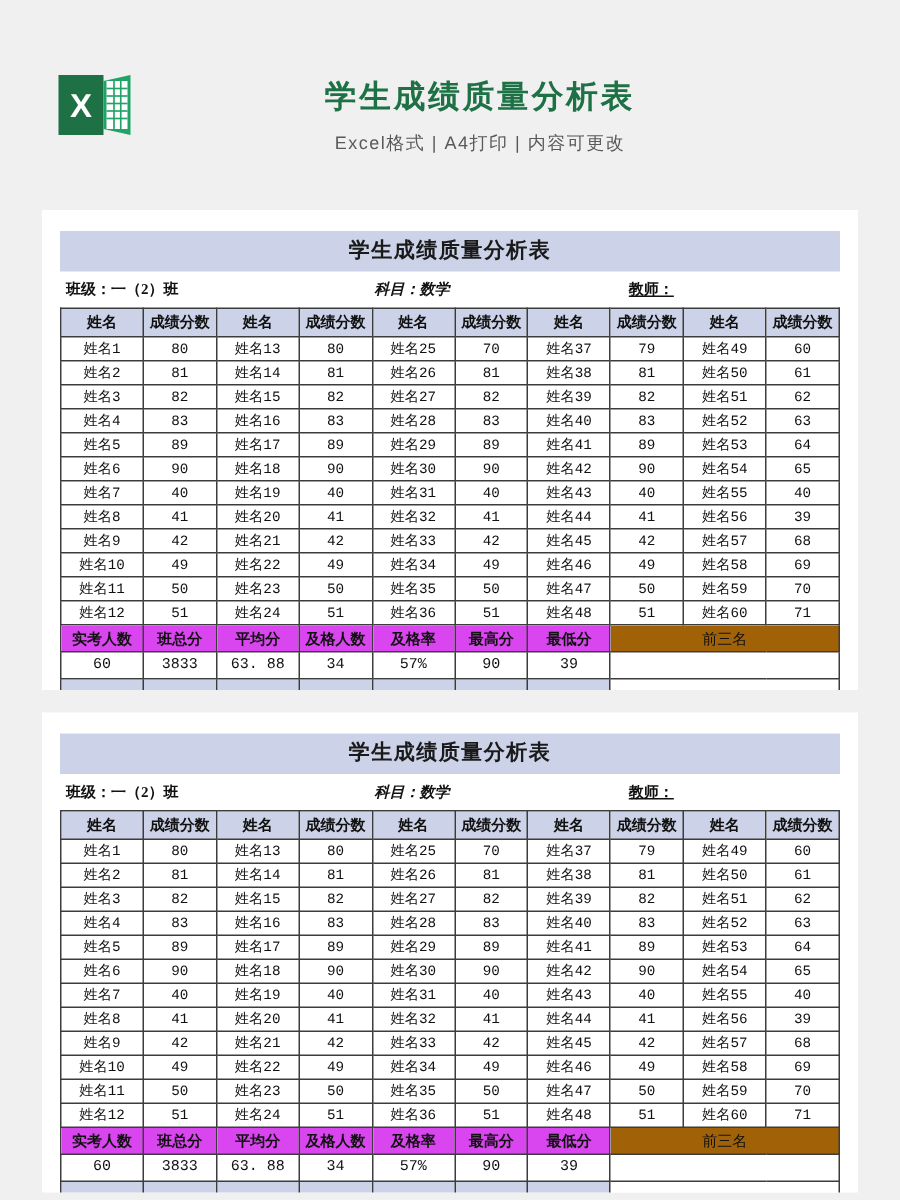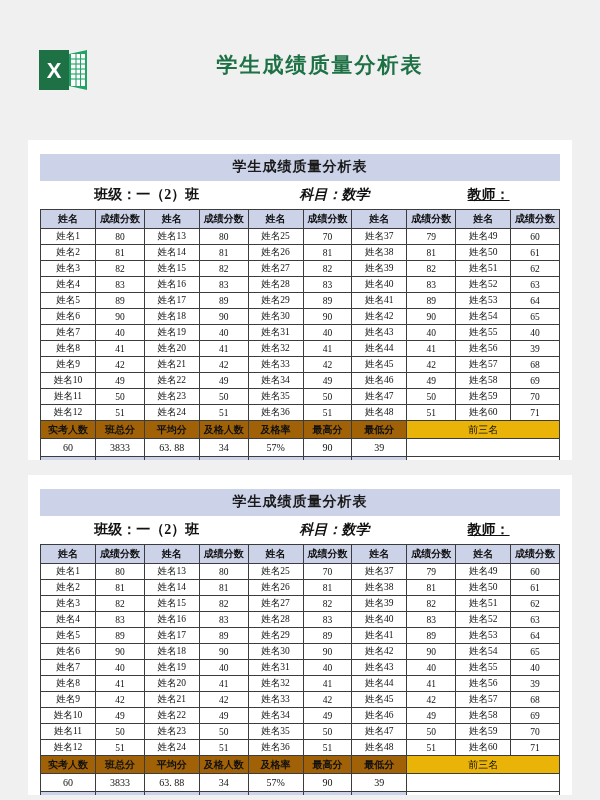--- a/index.html
+++ b/index.html
@@ -73,37 +73,36 @@
     font-size: 14px;
     font-weight: bold;
     color: #1a1a1a;
     padding: 4px 0 5px 0;
     letter-spacing: 1px;
     font-family: "Liberation Serif", "DejaVu Serif", serif;
   }
 
   .meta-row {
     display: flex;
-    font-size: 14px;
+    font-size: 10px;
     font-weight: bold;
     color: #111;
     padding: 5px 2px 5px 4px;
     font-family: "Liberation Serif", "DejaVu Serif", serif;
-    text-align: center;
   }
   .meta-class { width: 40%; }
   .meta-subject { width: 33%; font-style: italic; }
   .meta-teacher { width: 27%; text-decoration: underline; }
 
   
   table.grid {
     border-collapse: collapse;
     table-layout: fixed;
     width: 100%;
-    font-family: Liberation Serif, serif;
+    font-family: Liberation Mono, monospace;
   }
   table.grid td, table.grid th {
     border: 1px solid #3c3c3c;
     text-align: center;
     font-size: 9.5px;
     color: #111;
     height: 15px;
     padding: 0;
     overflow: hidden;
     white-space: nowrap;
@@ -111,27 +110,27 @@
   table.grid th {
     background: #ccd3e8;
     font-weight: bold;
     height: 18px;
     font-size: 10px;
   }
   table.grid td.name { background: #ffffff; }
   table.grid td.score { background: #ffffff; }
 
   tr.foot-label td {
-    background: #a16207;
+    background: #d946ef;
     font-weight: bold;
     height: 17px;
     font-size: 10px;
   }
   tr.foot-label td.top3 {
-    background: #eab308;
+    background: #a16207;
     font-weight: normal;
   }
   tr.foot-value td {
     background: #ffffff;
     height: 17px;
     font-size: 10px;
   }
   tr.foot-extra td {
     background: #ccd3e8;
     height: 17px;
@@ -160,20 +159,21 @@
         <line x1="33" y1="26" x2="47" y2="26"></line>
         <line x1="33" y1="31" x2="47" y2="31"></line>
         <line x1="38" y1="6" x2="38" y2="38"></line>
         <line x1="42.5" y1="6" x2="42.5" y2="38"></line>
       </g>
     </svg>
   </div>
 
   <div class="banner-text">
     <div class="banner-title">学生成绩质量分析表</div>
+    <div class="banner-sub">Excel格式 | A4打印 | 内容可更改</div>
   </div>
 </div>
 
 <div class="card card-1">
   <div class="sheet-title">学生成绩质量分析表</div>
 
   <div class="meta-row">
     <div class="meta-class">班级：一（2）班</div>
     <div class="meta-subject">科目：数学</div>
     <div class="meta-teacher">教师：</div>

